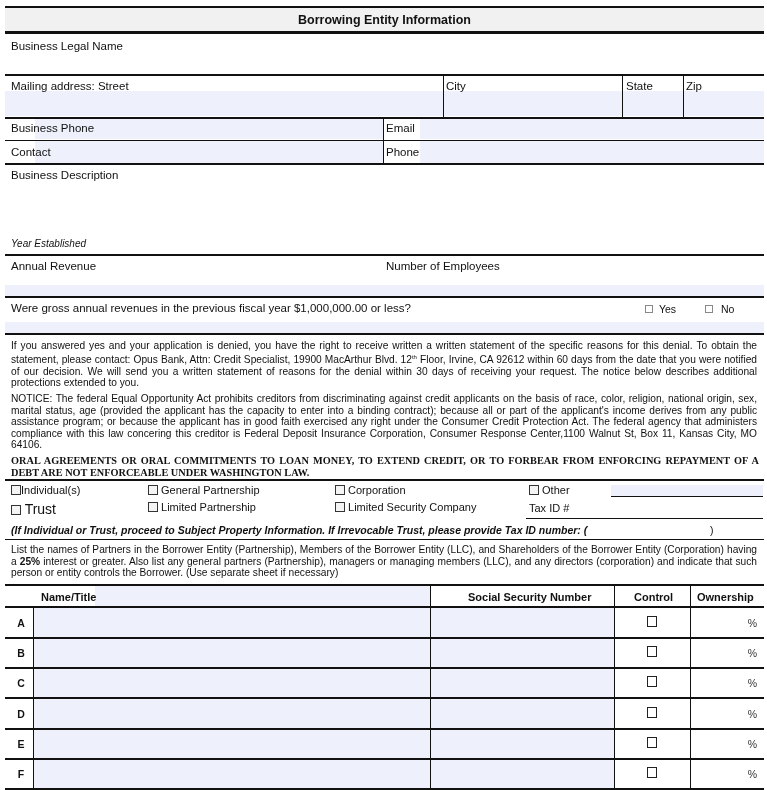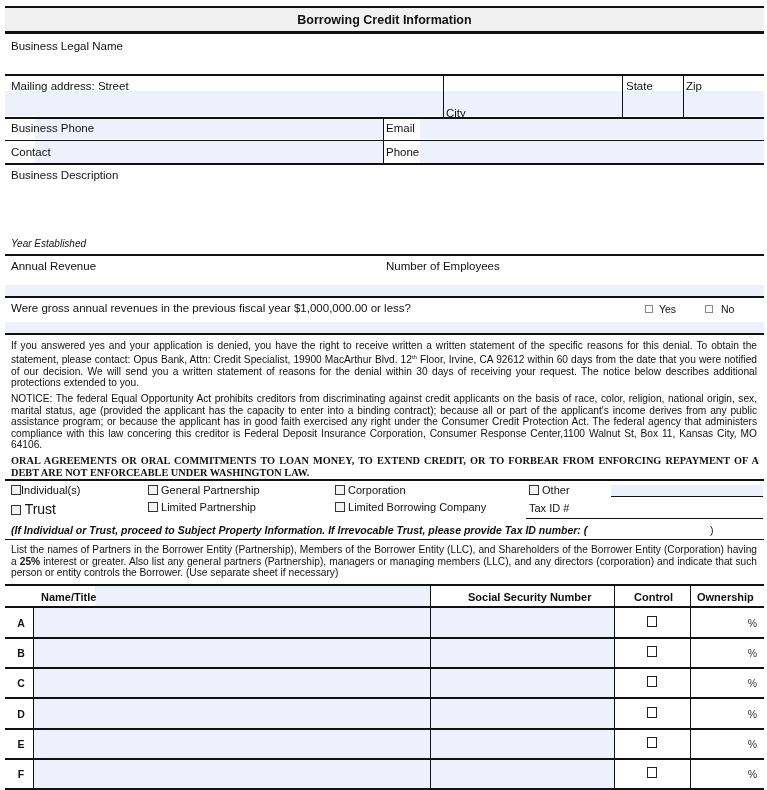--- a/index.html
+++ b/index.html
@@ -16,32 +16,32 @@
   .cb-tbl { display: inline-block; width: 10px; height: 11px; border: 1px solid #222; background: #fff; }
   .title-bar { position: absolute; left: 5px; right: 3px; top: 6px; height: 28px; background: #f1f1f1; border-top: 2px solid #111; border-bottom: 3px solid #111; text-align: center; font-weight: bold; font-size: 12.5px; line-height: 24px; }
   .serif-bold { font-family: "Liberation Serif", serif; font-weight: bold; font-size: 10.3px; line-height: 11.5px; }
   .th { position: absolute; font-weight: bold; font-size: 11px; }
   .rowlbl { position: absolute; left: 14px; width: 14px; font-weight: bold; font-size: 10.5px; text-align: center; }
   .pct { position: absolute; right: 10px; font-size: 10.5px; color: #333; }
 </style>
 </head>
 <body>
 
-<div class="title-bar">Borrowing Credit Information</div>
+<div class="title-bar">Borrowing Entity Information</div>
 
 <div class="label" style="left:11px;top:40px;">Business Legal Name</div>
 <div class="fill" style="left:5px;right:3px;top:55px;height:19px;background:#fff;"></div>
 <div class="hline" style="top:74px;height:2px;"></div>
 
 <div class="fill" style="left:5px;width:438px;top:91px;height:25px;"></div>
 <div class="fill" style="left:444px;width:178px;top:91px;height:25px;"></div>
 <div class="fill" style="left:623px;width:60px;top:91px;height:25px;"></div>
 <div class="fill" style="left:684px;right:3px;top:91px;height:25px;"></div>
 <div class="label" style="left:11px;top:80px;">Mailing address:  Street</div>
-<div class="label" style="left:446px;top:80px;margin-top:27px;">City</div>
+<div class="label" style="left:446px;top:80px;">City</div>
 <div class="label" style="left:626px;top:80px;">State</div>
 <div class="label" style="left:686px;top:80px;">Zip</div>
 <div class="vline" style="left:443px;top:76px;height:41px;"></div>
 <div class="vline" style="left:622px;top:76px;height:41px;"></div>
 <div class="vline" style="left:683px;top:76px;height:41px;"></div>
 <div class="hline" style="top:117px;height:2px;"></div>
 
 <div class="fill" style="left:35px;width:348px;top:119px;height:20px;"></div>
 <div class="fill" style="left:420px;right:3px;top:119px;height:20px;"></div>
 <div class="label" style="left:11px;top:122px;">Business Phone</div>
@@ -98,21 +98,21 @@
 <div class="fill" style="left:611px;width:152px;top:485px;height:11px;"></div>
 <div class="abs" style="left:611px;width:152px;top:496px;height:1px;background:#111;"></div>
 
 <div class="abs" style="left:11px;top:501px;white-space:nowrap;font-size:14px;">
   <span class="cb"></span> <span>Trust</span>
 </div>
 <div class="abs" style="left:148px;top:501px;white-space:nowrap;font-size:11px;">
   <span class="cb"></span> <span>Limited Partnership</span>
 </div>
 <div class="abs" style="left:335px;top:501px;white-space:nowrap;font-size:11px;">
-  <span class="cb"></span> <span>Limited Borrowing Company</span>
+  <span class="cb"></span> <span>Limited Security Company</span>
 </div>
 <div class="label" style="left:529px;top:502px;font-size:11px;">Tax ID #</div>
 <div class="fill" style="left:611px;width:152px;top:499px;height:18px;background:#fff;"></div>
 <div class="abs" style="left:526px;width:237px;top:518px;height:1px;background:#111;"></div>
 
 <div class="label" style="left:11px;top:524px;font-size:10.5px;font-weight:bold;font-style:italic;">(If Individual or Trust, proceed to Subject Property Information. If Irrevocable Trust, please provide Tax ID number:  (</div>
 <div class="fill" style="left:605px;width:100px;top:523px;height:14px;background:#fff;"></div>
 <div class="label" style="left:710px;top:524px;font-size:10.5px;">)</div>
 <div class="hline" style="top:539px;height:1px;"></div>
 

